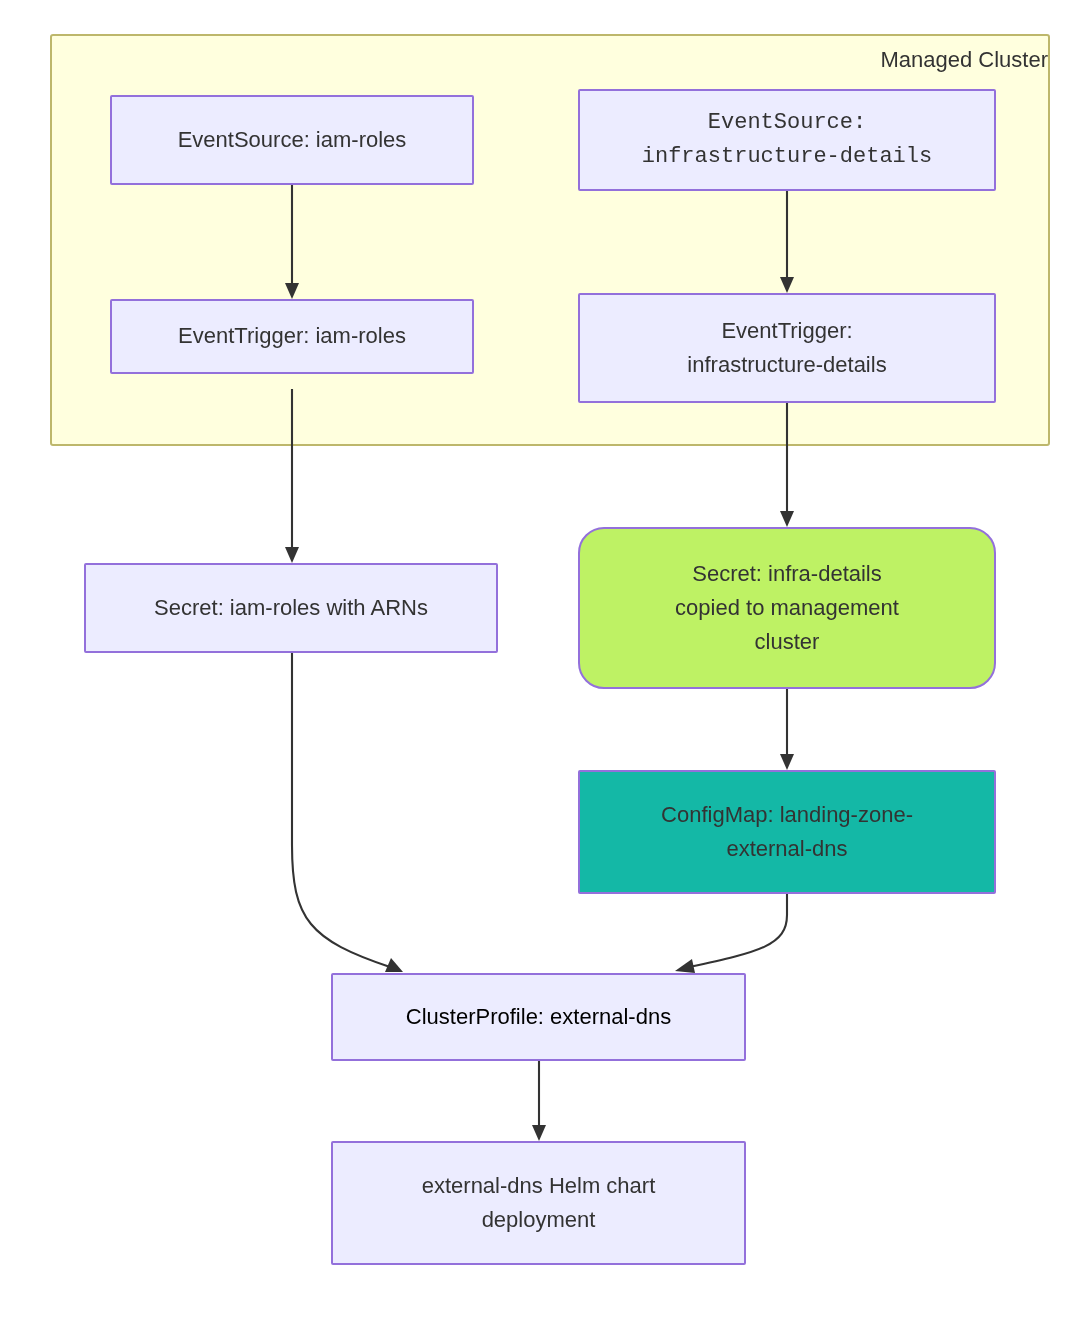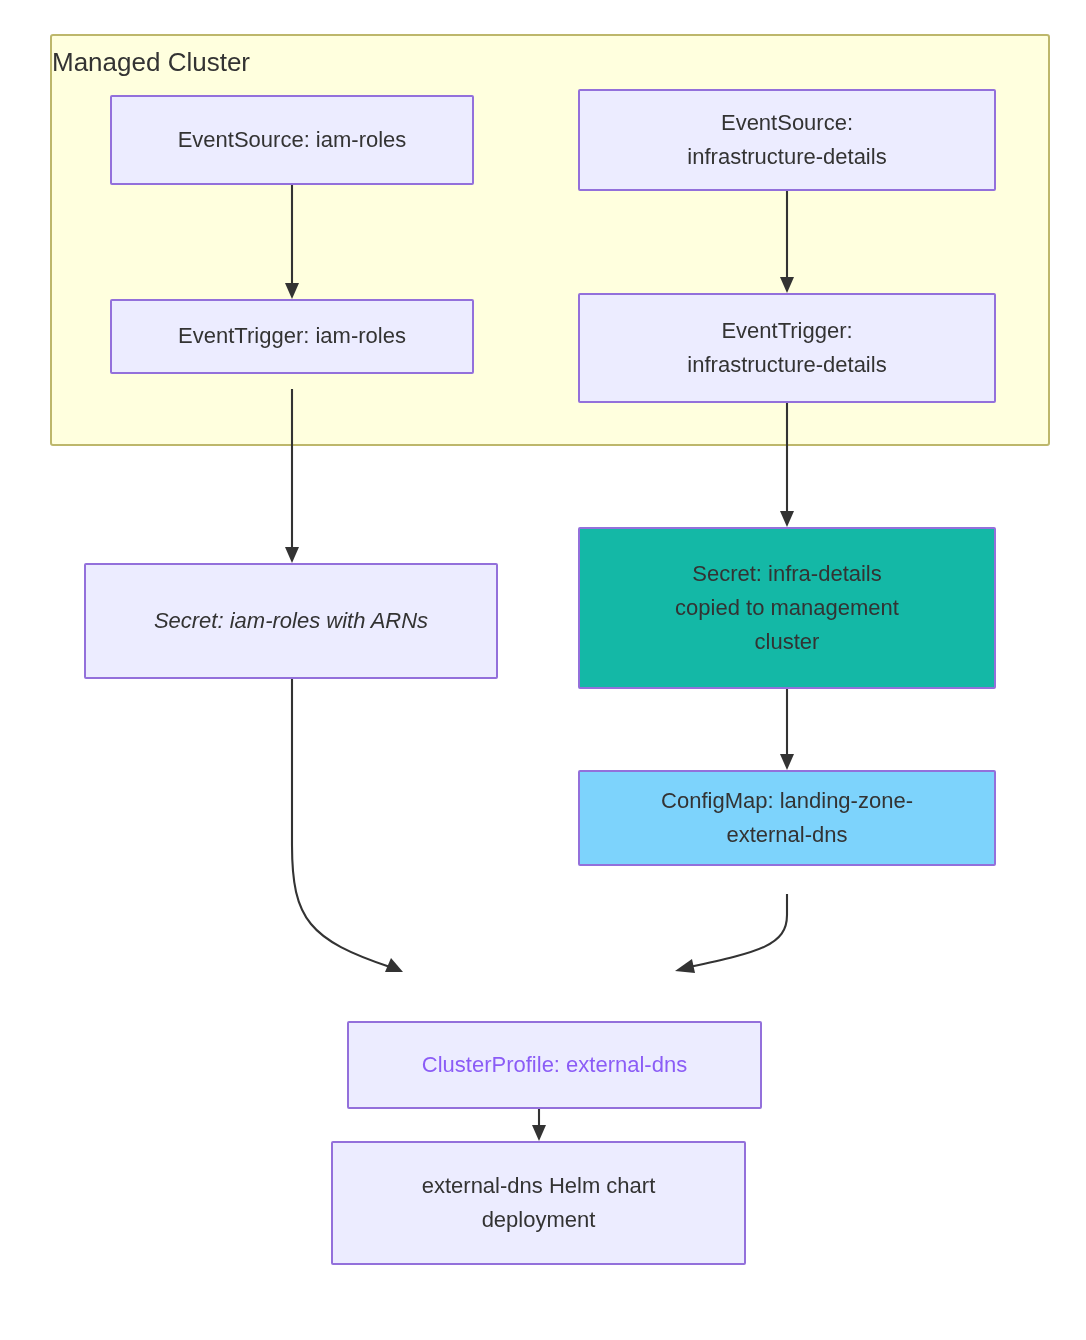--- a/index.html
+++ b/index.html
@@ -21,22 +21,22 @@
     box-sizing: border-box;
     background: #ffffde;
     border: 2px solid #bdb76b;
     border-radius: 3px;
   }
   .cluster-label {
     position: absolute;
     top: 10px;
     left: 0;
     width: 100%;
-    text-align: left;
-    font-size: 26px;
+    text-align: right;
+    font-size: 22px;
     color: #333333;
     line-height: 1.25;
     white-space: nowrap;
   }
   
   .node {
     position: absolute;
     box-sizing: border-box;
     background: #ececff;
     border: 2px solid #9370db;
@@ -121,38 +121,38 @@
 
     <g>
       <path d="M 539,1061 L 539,1128" stroke="#333333"></path>
       <polygon class="arrowhead" points="539,1141 532,1125 546,1125" fill="#333333"></polygon>
     </g>
   </svg>
 
   <div class="node" id="node-0" style="left: 110px; top: 95px; width: 364px; height: 90px; background: rgb(236, 236, 255); border-color: rgb(147, 112, 219); color: rgb(51, 51, 51); justify-content: center;">
     <span>EventSource: iam-roles</span>
   </div>
-  <div class="node" id="node-1" style="left: 578px; top: 89px; width: 418px; height: 102px; background: rgb(236, 236, 255); border-color: rgb(147, 112, 219); color: rgb(51, 51, 51);">
+  <div class="node" id="node-1" style="left: 578px; top: 89px; width: 418px; height: 102px; background: rgb(236, 236, 255); border-color: rgb(147, 112, 219); color: rgb(51, 51, 51); font-family: Liberation Mono, monospace;">
     <span>EventSource:<br>infrastructure-details</span>
   </div>
   <div class="node" id="node-2" style="left: 110px; top: 299px; width: 364px; height: 75px; background: rgb(236, 236, 255); border-color: rgb(147, 112, 219); color: rgb(51, 51, 51);">
     <span>EventTrigger: iam-roles</span>
   </div>
   <div class="node" id="node-3" style="left: 578px; top: 293px; width: 418px; height: 110px; background: rgb(236, 236, 255); border-color: rgb(147, 112, 219); color: rgb(51, 51, 51);">
     <span>EventTrigger:<br>infrastructure-details</span>
   </div>
-  <div class="node" id="node-4" style="left: 84px; top: 563px; width: 414px; height: 116px; background: rgb(236, 236, 255); border-color: rgb(147, 112, 219); color: rgb(51, 51, 51); font-style: italic;">
+  <div class="node" id="node-4" style="left: 84px; top: 563px; width: 414px; height: 90px; background: rgb(236, 236, 255); border-color: rgb(147, 112, 219); color: rgb(51, 51, 51);">
     <span>Secret: iam-roles with ARNs</span>
   </div>
-  <div class="node" id="node-5" style="left: 578px; top: 527px; width: 418px; height: 162px; background: #14b8a6; border-color: rgb(147, 112, 219); color: rgb(51, 51, 51);">
+  <div class="node" id="node-5" style="left: 578px; top: 527px; width: 418px; height: 162px; background: #bef264; border-color: rgb(147, 112, 219); color: rgb(51, 51, 51); border-radius: 26px;">
     <span>Secret: infra-details<br>copied to management<br>cluster</span>
   </div>
-  <div class="node" id="node-6" style="left: 578px; top: 770px; width: 418px; height: 96px; background: #7dd3fc; border-color: rgb(147, 112, 219); color: rgb(51, 51, 51); align-items: center;">
+  <div class="node" id="node-6" style="left: 578px; top: 770px; width: 418px; height: 124px; background: #14b8a6; border-color: rgb(147, 112, 219); color: rgb(51, 51, 51); align-items: center;">
     <span>ConfigMap: landing-zone-<br>external-dns</span>
   </div>
-  <div class="node" id="node-7" style="left: 331px; top: 1021px; width: 415px; height: 88px; background: rgb(236, 236, 255); border-color: rgb(147, 112, 219); color: #8b5cf6; margin-left: 16px;">
+  <div class="node" id="node-7" style="left: 331px; top: 973px; width: 415px; height: 88px; background: rgb(236, 236, 255); border-color: rgb(147, 112, 219); color: #000000;">
     <span>ClusterProfile: external-dns</span>
   </div>
   <div class="node" id="node-8" style="left: 331px; top: 1141px; width: 415px; height: 124px; background: rgb(236, 236, 255); border-color: rgb(147, 112, 219); color: rgb(51, 51, 51);">
     <span>external-dns Helm chart<br>deployment</span>
   </div>
 
 </div>
 
 </body></html>

